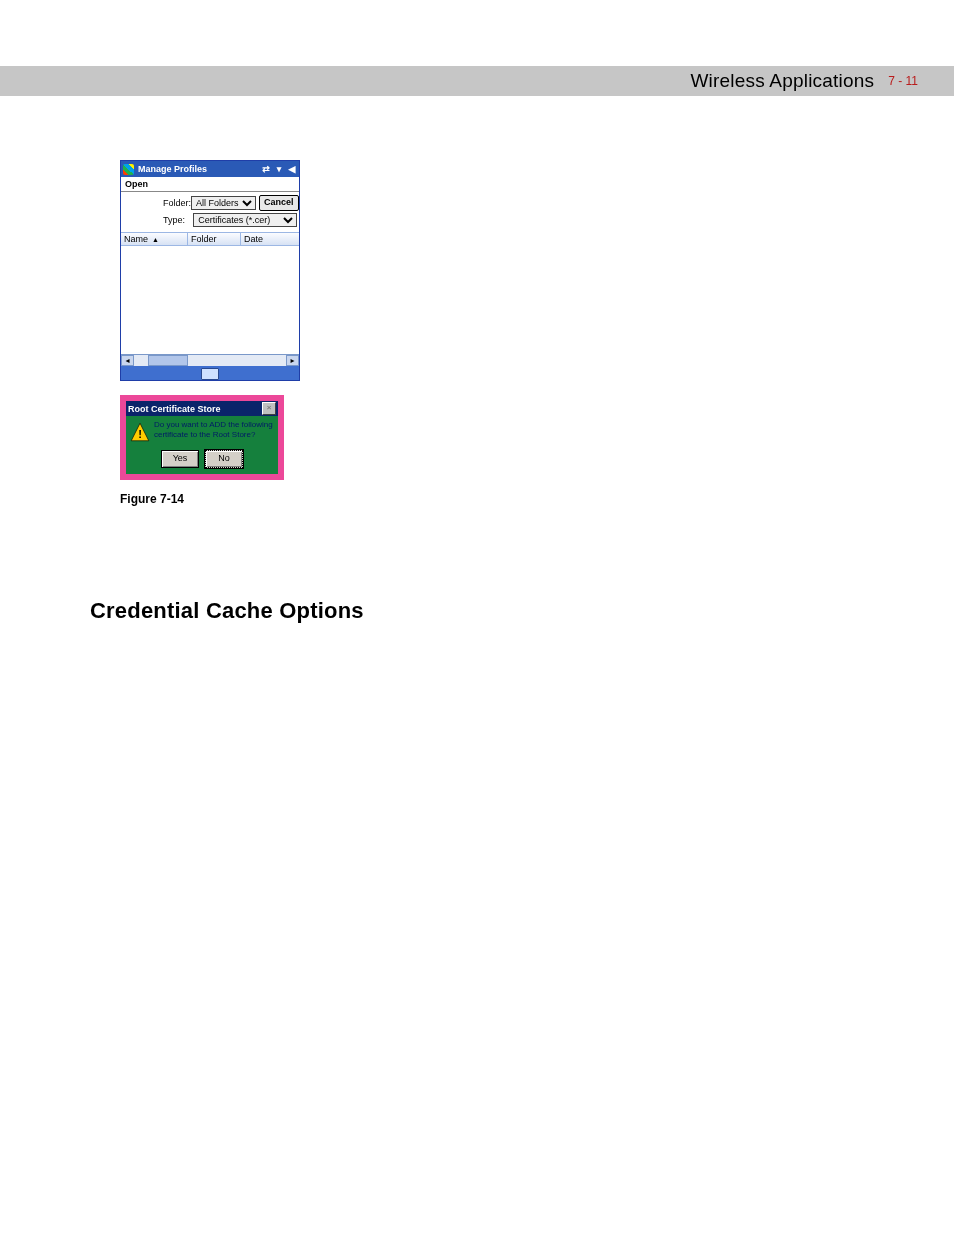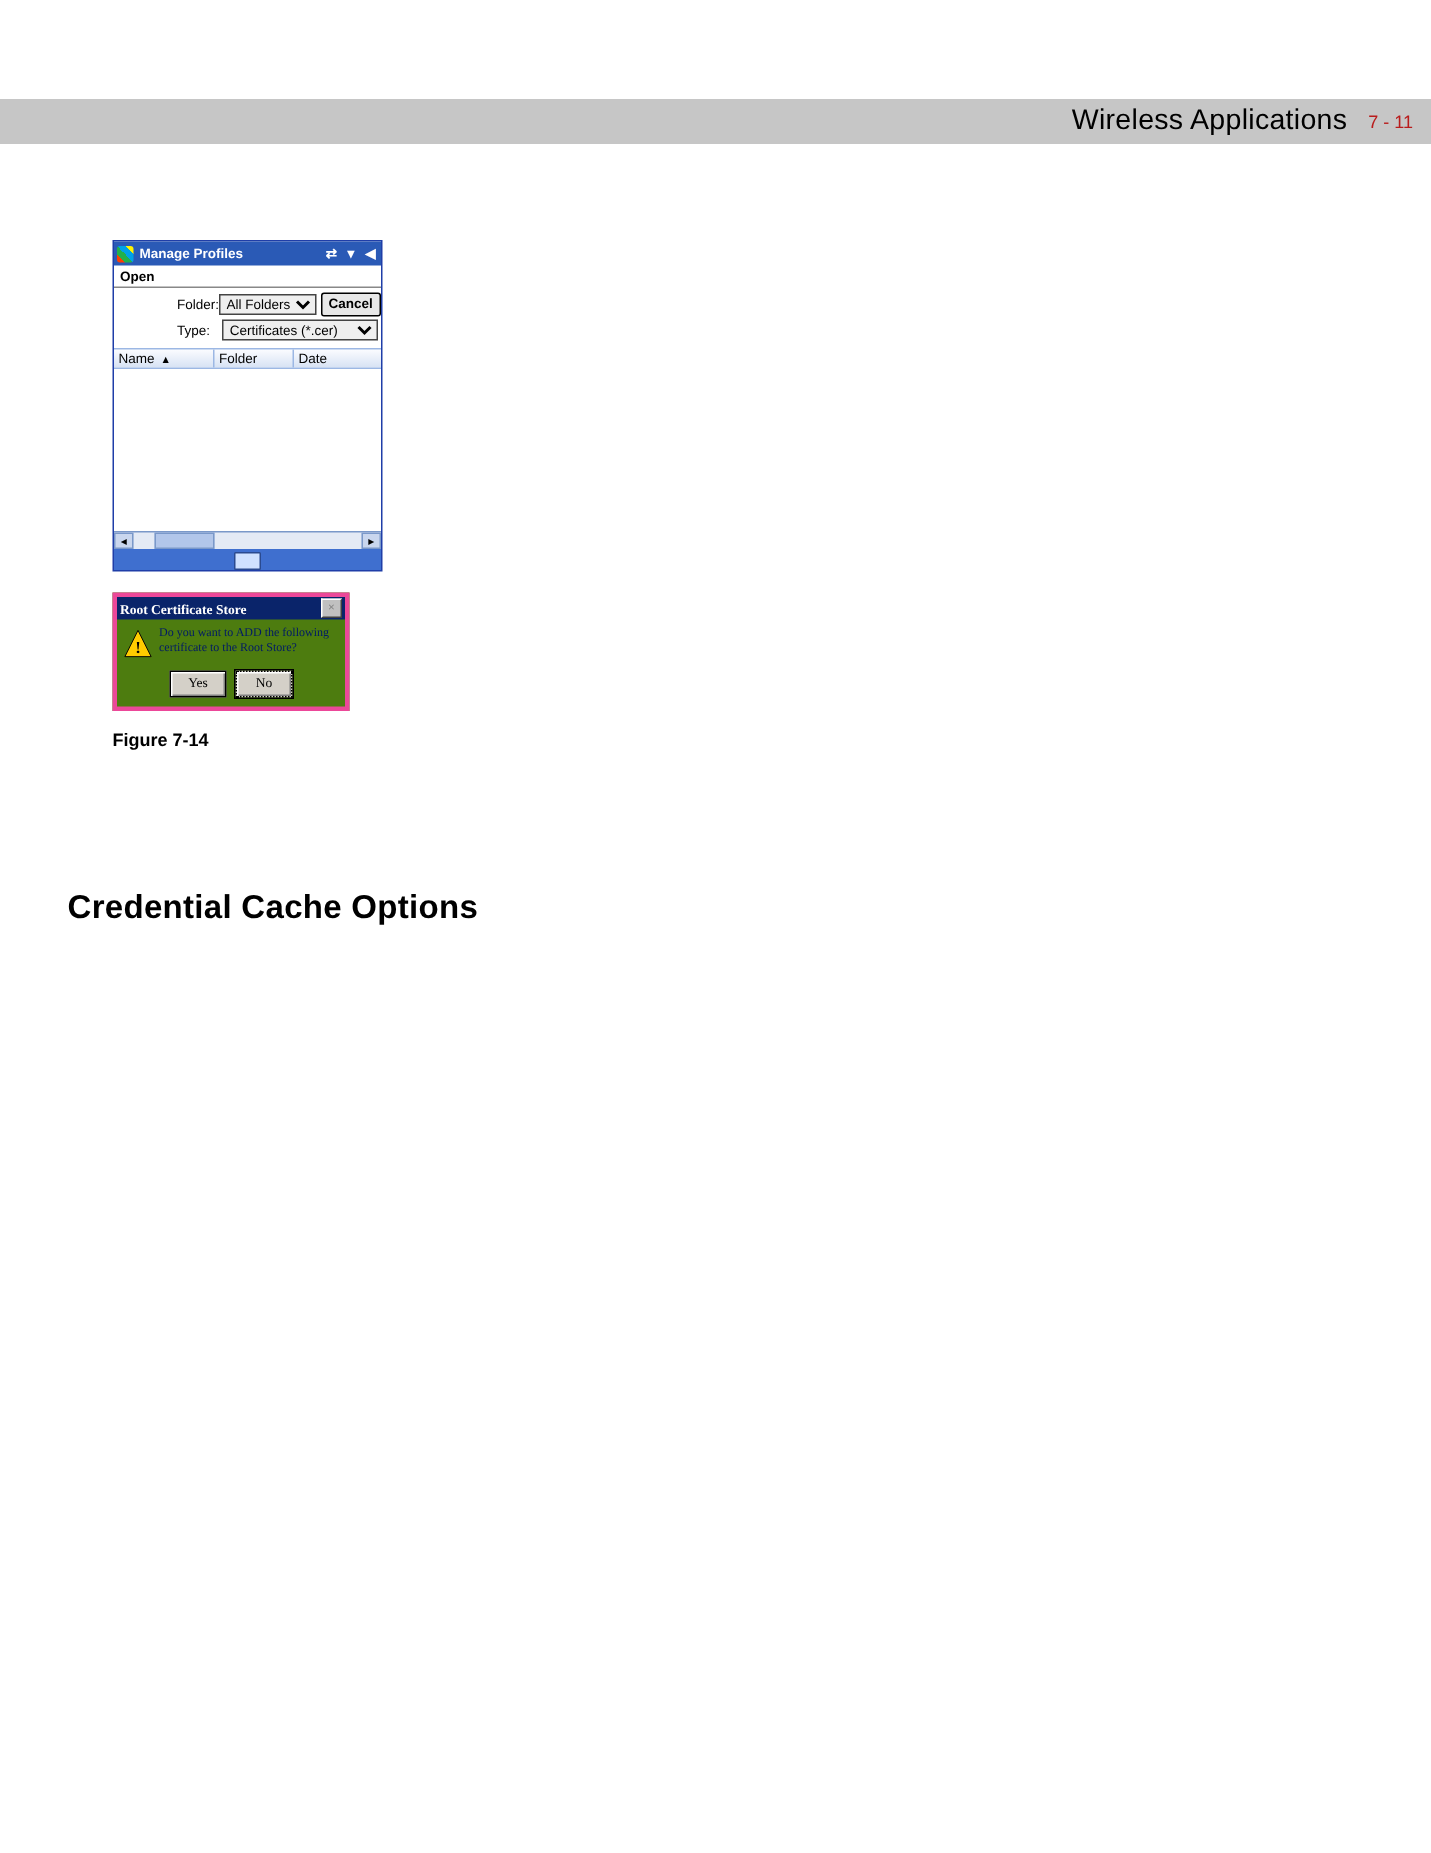--- a/index.html
+++ b/index.html
@@ -10,38 +10,38 @@
     color: #000;
     width: 954px;
   }
   .header-band {
     background: #c6c6c6;
     height: 30px;
     width: 100%;
     display: flex;
     align-items: center;
     justify-content: flex-end;
-    padding-right: 12px;
+    padding-right: 36px;
     box-sizing: border-box;
     margin-top: 66px;
     font-family: "Helvetica Neue", Arial, sans-serif;
   }
   .header-title {
     font-size: 19px;
     font-weight: 300;
     letter-spacing: 0.2px;
     color: #000;
   }
   .page-num {
     font-size: 12px;
     margin-left: 14px;
     color: #b91c1c;
   }
   .page-body {
-    padding-left: 75px;
+    padding-left: 120px;
     padding-top: 64px;
   }
 
   
   .fig713 {
     width: 178px;
     border: 1px solid #1f3ea8;
     background: #fff;
     font-family: Tahoma, Arial, sans-serif;
     font-size: 9px;
@@ -164,23 +164,23 @@
   .fig-caption {
     font-weight: bold;
     font-size: 12px;
     font-family: Arial, Helvetica, sans-serif;
     margin-bottom: 80px;
   }
 
   
   .fig714 {
     width: 152px;
-    border: 3px solid #ec4899;
-    background: #4d7c0f;
-    font-family: Liberation Serif, serif;
+    border: 6px solid #ec4899;
+    background: #15803d;
+    font-family: Liberation Sans, sans-serif;
     margin-bottom: 12px;
   }
   .fig714-titlebar {
     background: linear-gradient(#0a246a,#a6caf0);
     background: #0a246a;
     color: #fff;
     font-size: 9px;
     font-weight: bold;
     display: flex;
     align-items: center;

